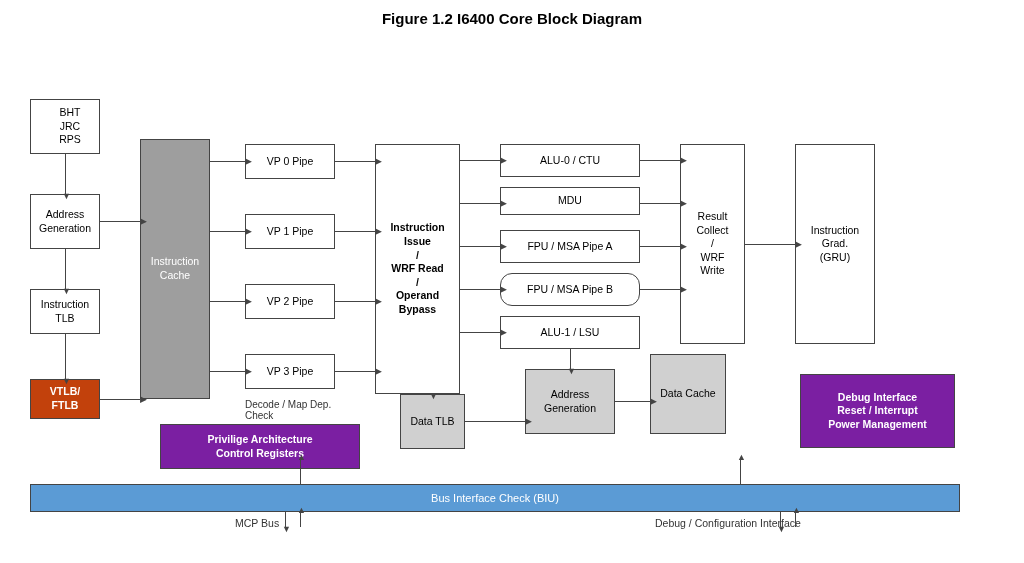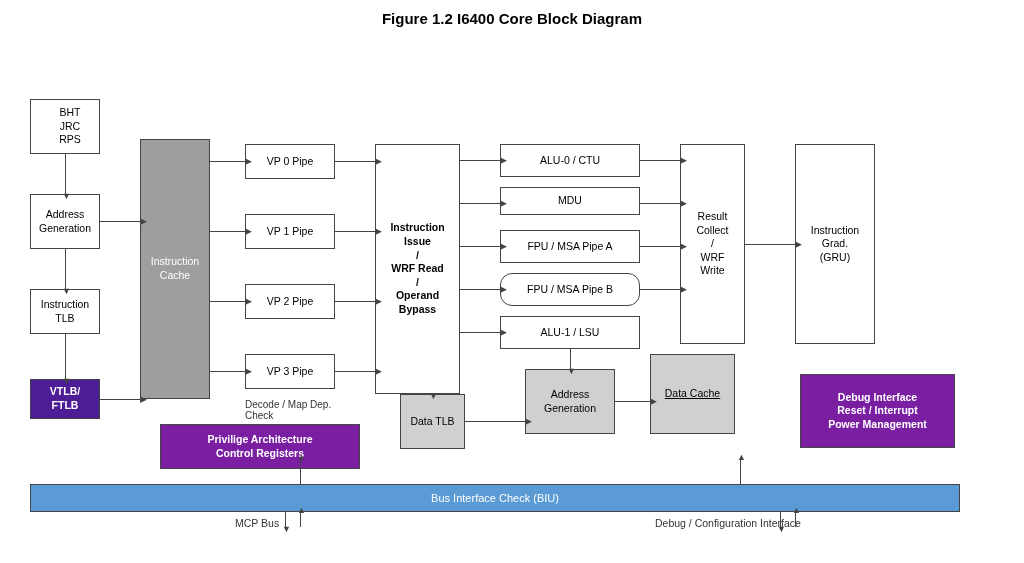--- a/index.html
+++ b/index.html
@@ -41,21 +41,21 @@
       padding: 3px;
     }
     .block-gray {
       background: #9e9e9e;
       color: #fff;
     }
     .block-light-gray {
       background: #d0d0d0;
     }
     .block-green {
-      background: #4c1d95;
+      background: #c2410c;
       color: #fff;
       font-weight: bold;
     }
     .block-purple {
       background: #7b1fa2;
       color: #fff;
       font-weight: bold;
     }
     .block-blue {
       background: #5b9bd5;
@@ -162,21 +162,21 @@
 WRF
 Write</div>
 
     <div class="block" style="left:775px; top:105px; width:80px; height:200px; white-space:pre-line;">Instruction
 Grad.
 (GRU)</div>
 
     <div class="block block-light-gray" style="left:505px; top:330px; width:90px; height:65px; white-space:pre-line;">Address
 Generation</div>
 
-    <div class="block block-light-gray" style="left:630px; top:315px; width:85px; height:80px;text-decoration:underline;">Data
+    <div class="block block-light-gray" style="left:630px; top:315px; width:76px; height:80px;">Data
 Cache</div>
 
     <div class="block block-light-gray" style="left:380px; top:355px; width:65px; height:55px;">Data
 TLB</div>
 
     <div class="block block-purple" style="left:140px; top:385px; width:200px; height:45px; font-size:10.5px; white-space:pre-line;">Privilige Architecture
 Control Registers</div>
 
     <div class="block block-purple" style="left:780px; top:335px; width:155px; height:74px; font-size:10.5px; white-space:pre-line;">Debug Interface
 Reset / Interrupt

